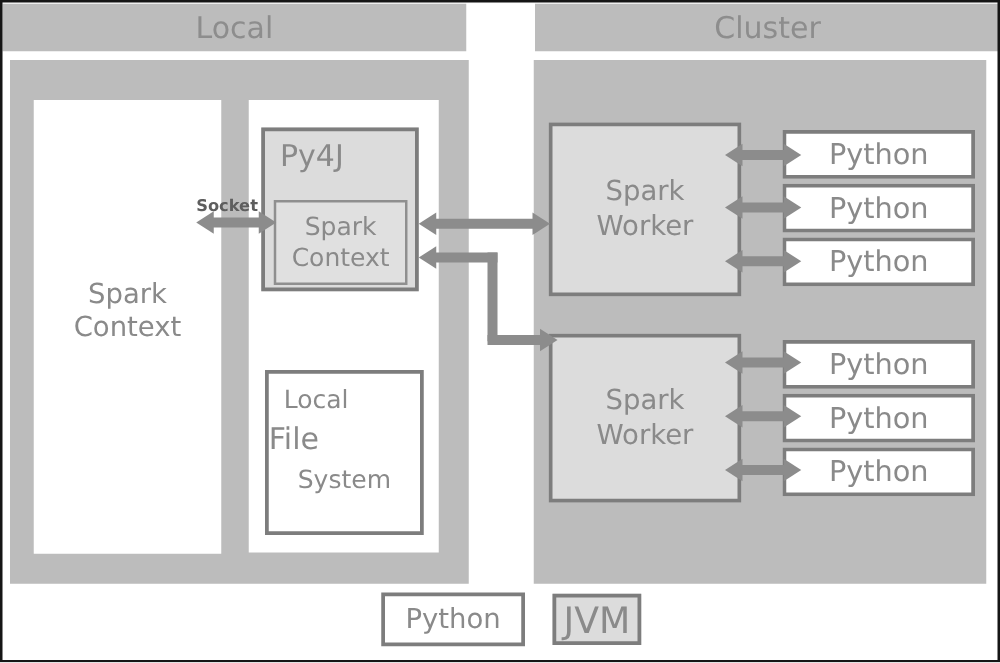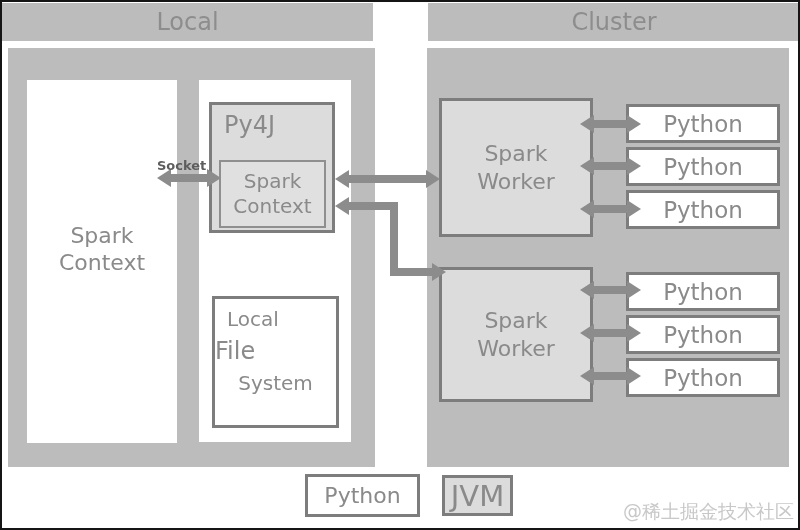--- a/index.html
+++ b/index.html
@@ -149,14 +149,13 @@
       <div class="head w" style="right:0; top:0;"></div>
   </div>
 
   <div class="abs outlined center" style="left:305px; top:474px; width:115px; height:43px;">
     <span class="lbl" style="font-size:22px;">Python</span>
   </div>
   <div class="abs graybox center" style="left:442px; top:475px; width:71px; height:41px;">
     <span class="lbl" style="font-size:29px;">JVM</span>
   </div>
 
-  <div class="watermark" style="right:6px; top:499px;">@稀土掘金技术社区</div>
 </div>
 
 </body></html>

